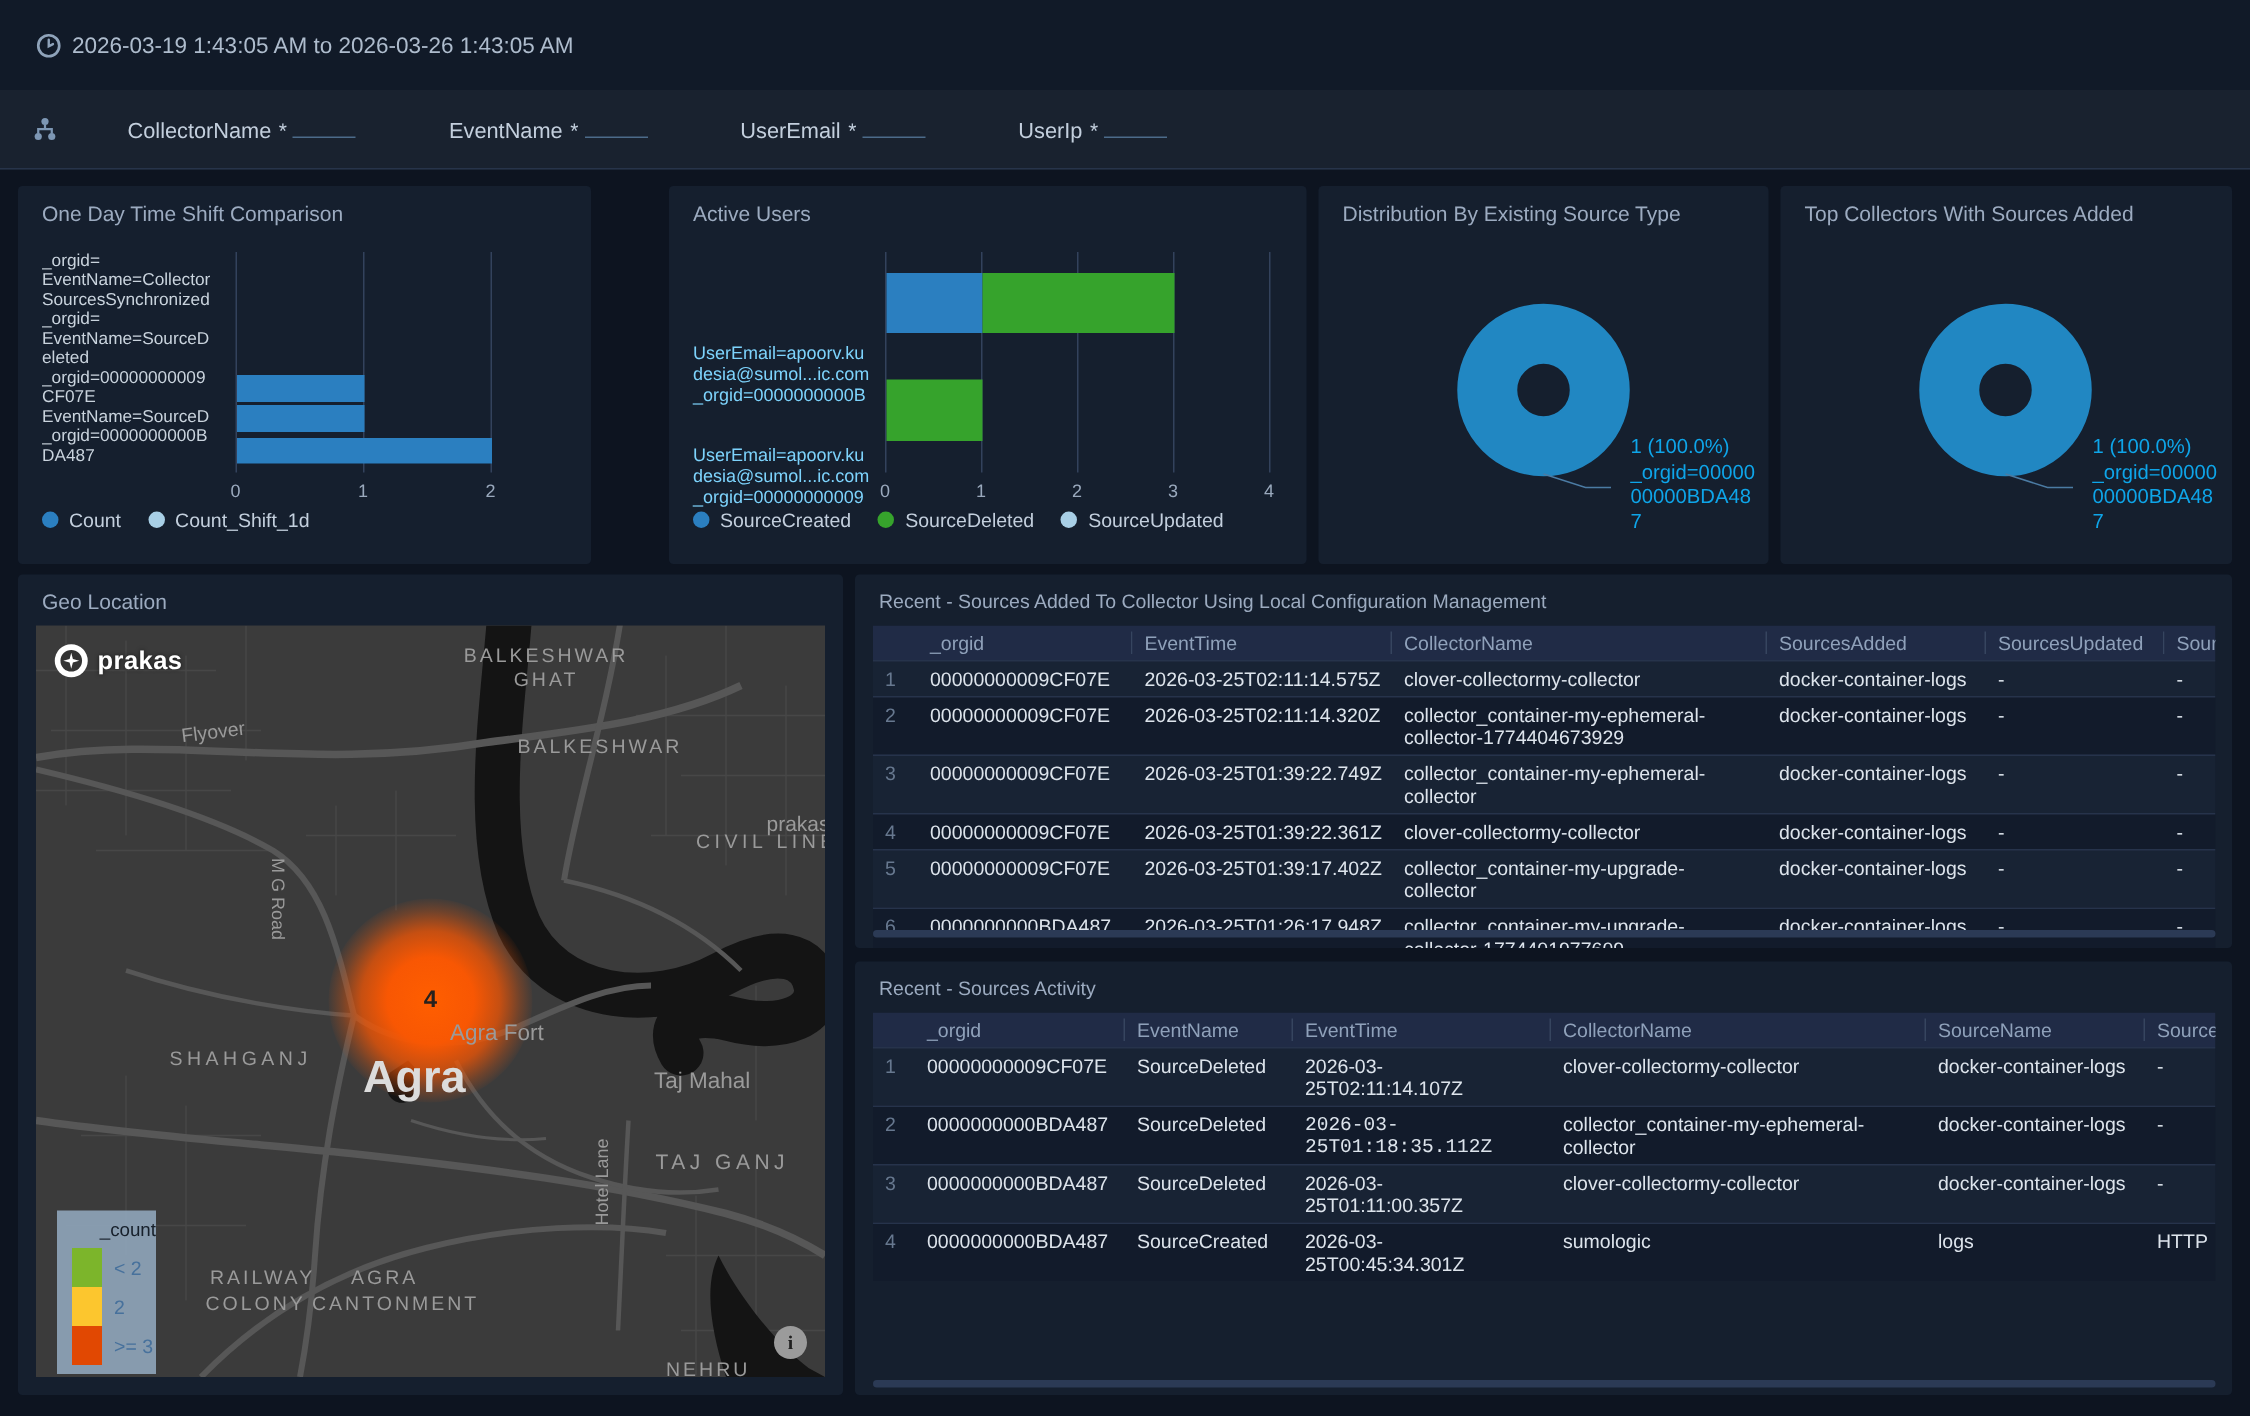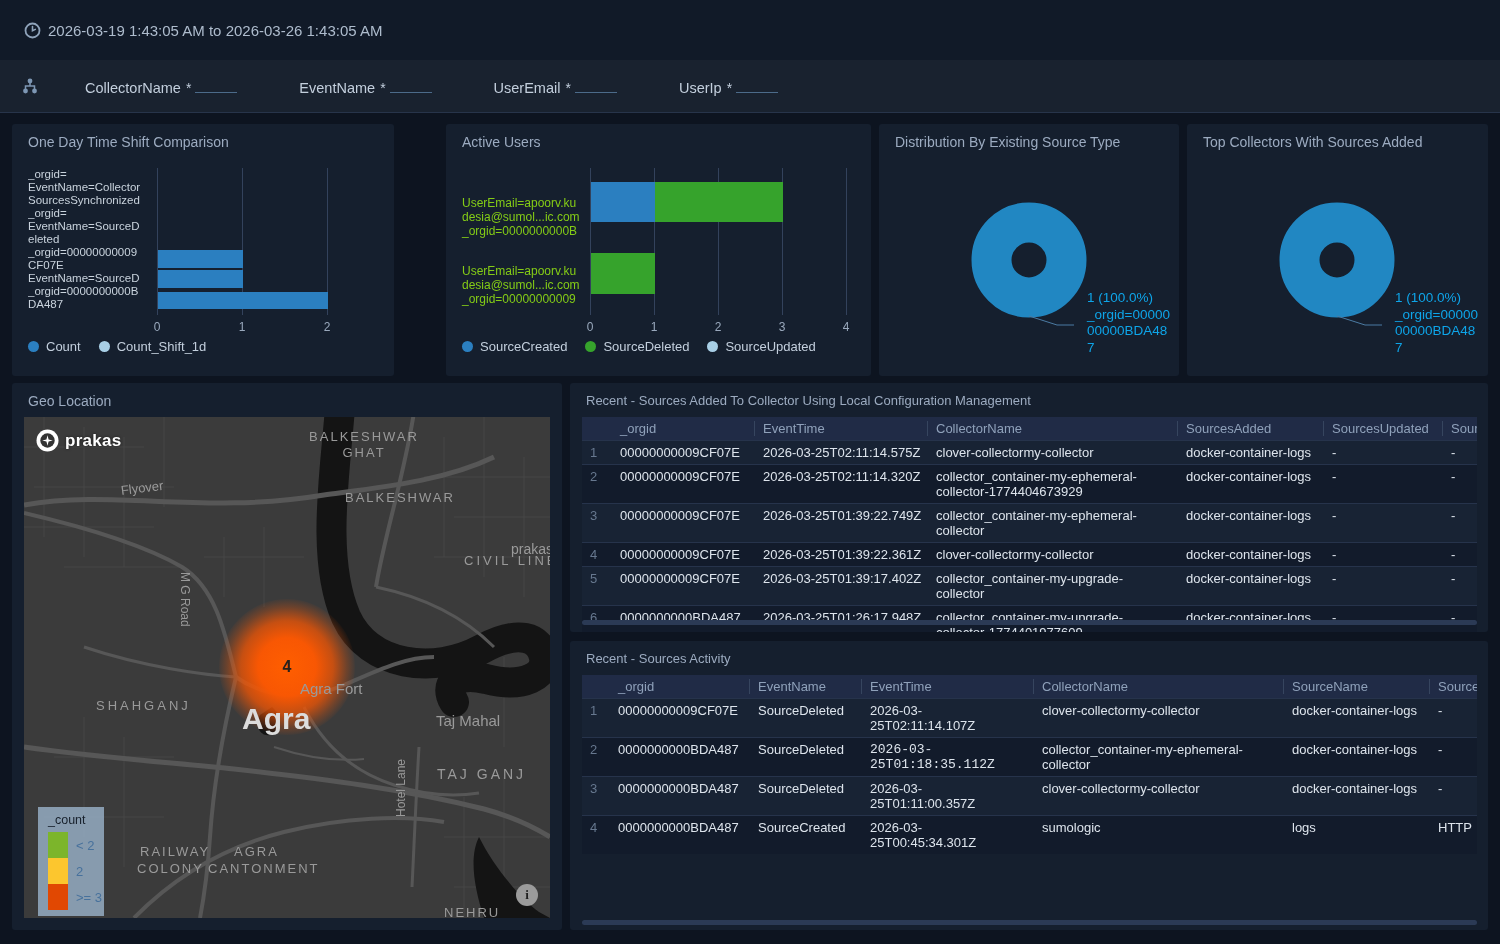--- a/index.html
+++ b/index.html
@@ -25,21 +25,21 @@
   #p-timeshift { left:12px;  top:124px; width:382px; height:252px; }
   #p-active    { left:446px; top:124px; width:425px; height:252px; }
   #p-donut1    { left:879px; top:124px; width:300px; height:252px; }
   #p-donut2    { left:1187px;top:124px; width:301px; height:252px; }
   #p-geo       { left:12px;  top:383px; width:550px; height:547px; }
   #p-table1    { left:570px; top:383px; width:918px; height:249px; }
   #p-table2    { left:570px; top:641px; width:918px; height:289px; }
 
   
   .ylabels { position:absolute; left:16px; top:44px; width:126px; height:147px; overflow:hidden; color:#c9d3dd; font-size:11.5px; line-height:13px; }
-  .cat-block { position:absolute; left:16px; width:128px; color:#84cc16; font-size:12px; line-height:14px; }
+  .cat-block { position:absolute; left:16px; width:128px; color:#7dd3fc; font-size:12px; line-height:14px;margin-top:32px; }
   .chart-area { position:absolute; top:44px; height:147px; }
   .gridline { position:absolute; top:0; bottom:0; width:1px; background:#33425c; }
   .bar { position:absolute; }
   .xtick { position:absolute; color:#9aa9bd; font-size:12px; transform:translateX(-50%); white-space:nowrap; }
   .legend { position:absolute; left:16px; display:flex; gap:18px; align-items:center; }
   .legend-item { display:flex; align-items:center; gap:7px; color:#c3cfdd; font-size:13px; }
   .legend-dot { width:11px; height:11px; border-radius:50%; }
 
   
   .donut-label { position:absolute; left:196px; top:166px; color:#0ea5e9; font-size:13.5px; line-height:16.5px;margin-left:12px; }
@@ -48,21 +48,21 @@
   
   .map-wrap { position:absolute; left:12px; top:34px; width:526px; height:501px; background:#3b3b3b; overflow:hidden; }
   .map-label { position:absolute; color:#9a9a9a; white-space:nowrap; }
   .heat { position:absolute; width:136px; height:136px; border-radius:50%;
           background:radial-gradient(circle, #ff5e00 0%, #f85703 30%, rgba(244,86,4,.75) 48%, rgba(244,86,4,.28) 62%, rgba(244,86,4,0) 72%);
           display:flex; align-items:center; justify-content:center; }
   .heat-num { color:#27211d; font-size:16px; font-weight:bold; }
   .mapbox-logo { position:absolute; left:12px; top:12px; display:flex; align-items:center; gap:6px; }
   .mapbox-text { color:#ffffff; font-size:17px; font-weight:bold; letter-spacing:.3px; text-shadow:0 0 3px rgba(0,0,0,.6); }
   .map-legend { position:absolute; left:14px; top:390px; width:66px; background:rgba(146,168,190,.88); padding:6px 0 6px 10px; }
-  .map-legend-title { color:#17202b; font-size:12.5px; margin-bottom:5px; }
+  .map-legend-title { color:#17202b; font-size:12.5px; margin-bottom:5px;text-align:right; }
   .swatch-row { display:flex; align-items:center; }
   .swatch { width:20px; height:26px; flex:0 0 20px; }
   .swatch-label { color:#47719c; font-size:13px; margin-left:8px; }
   .info-btn { position:absolute; right:12px; bottom:12px; width:22px; height:22px; border-radius:50%; background:#9b9b9b; color:#1f1f1f; display:flex; align-items:center; justify-content:center; font-weight:bold; font-size:13px; font-family:"Liberation Serif", serif; }
 
   
   .tbl { position:absolute; left:12px; top:34px; width:895px; overflow:hidden; }
   .tbl-header { display:flex; background:#202b46; color:#8fa1ba; font-size:13px; }
   .tbl-header .cell { border-right:1px solid #3948664; }
   .cell { flex:0 0 auto; padding:4px 8px; overflow:hidden; white-space:nowrap; position:relative; }
@@ -270,21 +270,21 @@
       <span class="heat-num">4</span>
     </div>
     <div id="map-labels">
         <div class="map-label" style="left: 340px; top: 12px; font-size: 13px; letter-spacing: 2px; transform: translateX(-50%);">BALKESHWAR</div>
         <div class="map-label" style="left: 340px; top: 28px; font-size: 13px; letter-spacing: 2px; transform: translateX(-50%);">GHAT</div>
         <div class="map-label" style="left: 96px; top: 66px; font-size: 13px; transform: rotate(-7deg); transform-origin: left top;">Flyover</div>
         <div class="map-label" style="left: 321px; top: 73px; font-size: 13px; letter-spacing: 2px;">BALKESHWAR</div>
         <div class="map-label" style="left: 487px; top: 124px; font-size: 14px;">prakas</div>
         <div class="map-label" style="left: 440px; top: 136px; font-size: 13px; letter-spacing: 3px;">CIVIL LINES</div>
         <div class="map-label" style="left: 168px; top: 155px; font-size: 12px; transform: rotate(90deg); transform-origin: left top;">M G Road</div>
-        <div class="map-label" style="left: 72px; top: 281px; font-size: 13px; letter-spacing: 3px;">SHAHGANJ</div>
+        <div class="map-label" style="left: 89px; top: 281px; font-size: 13px; letter-spacing: 3px;">SHAHGANJ</div>
         <div class="map-label" style="left: 276px; top: 263px; font-size: 15px;">Agra Fort</div>
         <div class="map-label" style="left: 218px; top: 285px; font-size: 30px; color: rgb(220, 220, 220); font-weight: bold;">Agra</div>
         <div class="map-label" style="left: 412px; top: 295px; font-size: 15px;">Taj Mahal</div>
         <div class="map-label" style="left: 413px; top: 349px; font-size: 14px; letter-spacing: 3px;">TAJ GANJ</div>
         <div class="map-label" style="left: 116px; top: 427px; font-size: 13px; letter-spacing: 2px;">RAILWAY</div>
         <div class="map-label" style="left: 113px; top: 444px; font-size: 13px; letter-spacing: 2px;">COLONY</div>
         <div class="map-label" style="left: 210px; top: 427px; font-size: 13px; letter-spacing: 2px;">AGRA</div>
         <div class="map-label" style="left: 184px; top: 444px; font-size: 13px; letter-spacing: 2px;">CANTONMENT</div>
         <div class="map-label" style="left: 370px; top: 400px; font-size: 12px; transform: rotate(-90deg); transform-origin: left top;">Hotel Lane</div>
         <div class="map-label" style="left: 420px; top: 488px; font-size: 13px; letter-spacing: 2px;">NEHRU</div>

